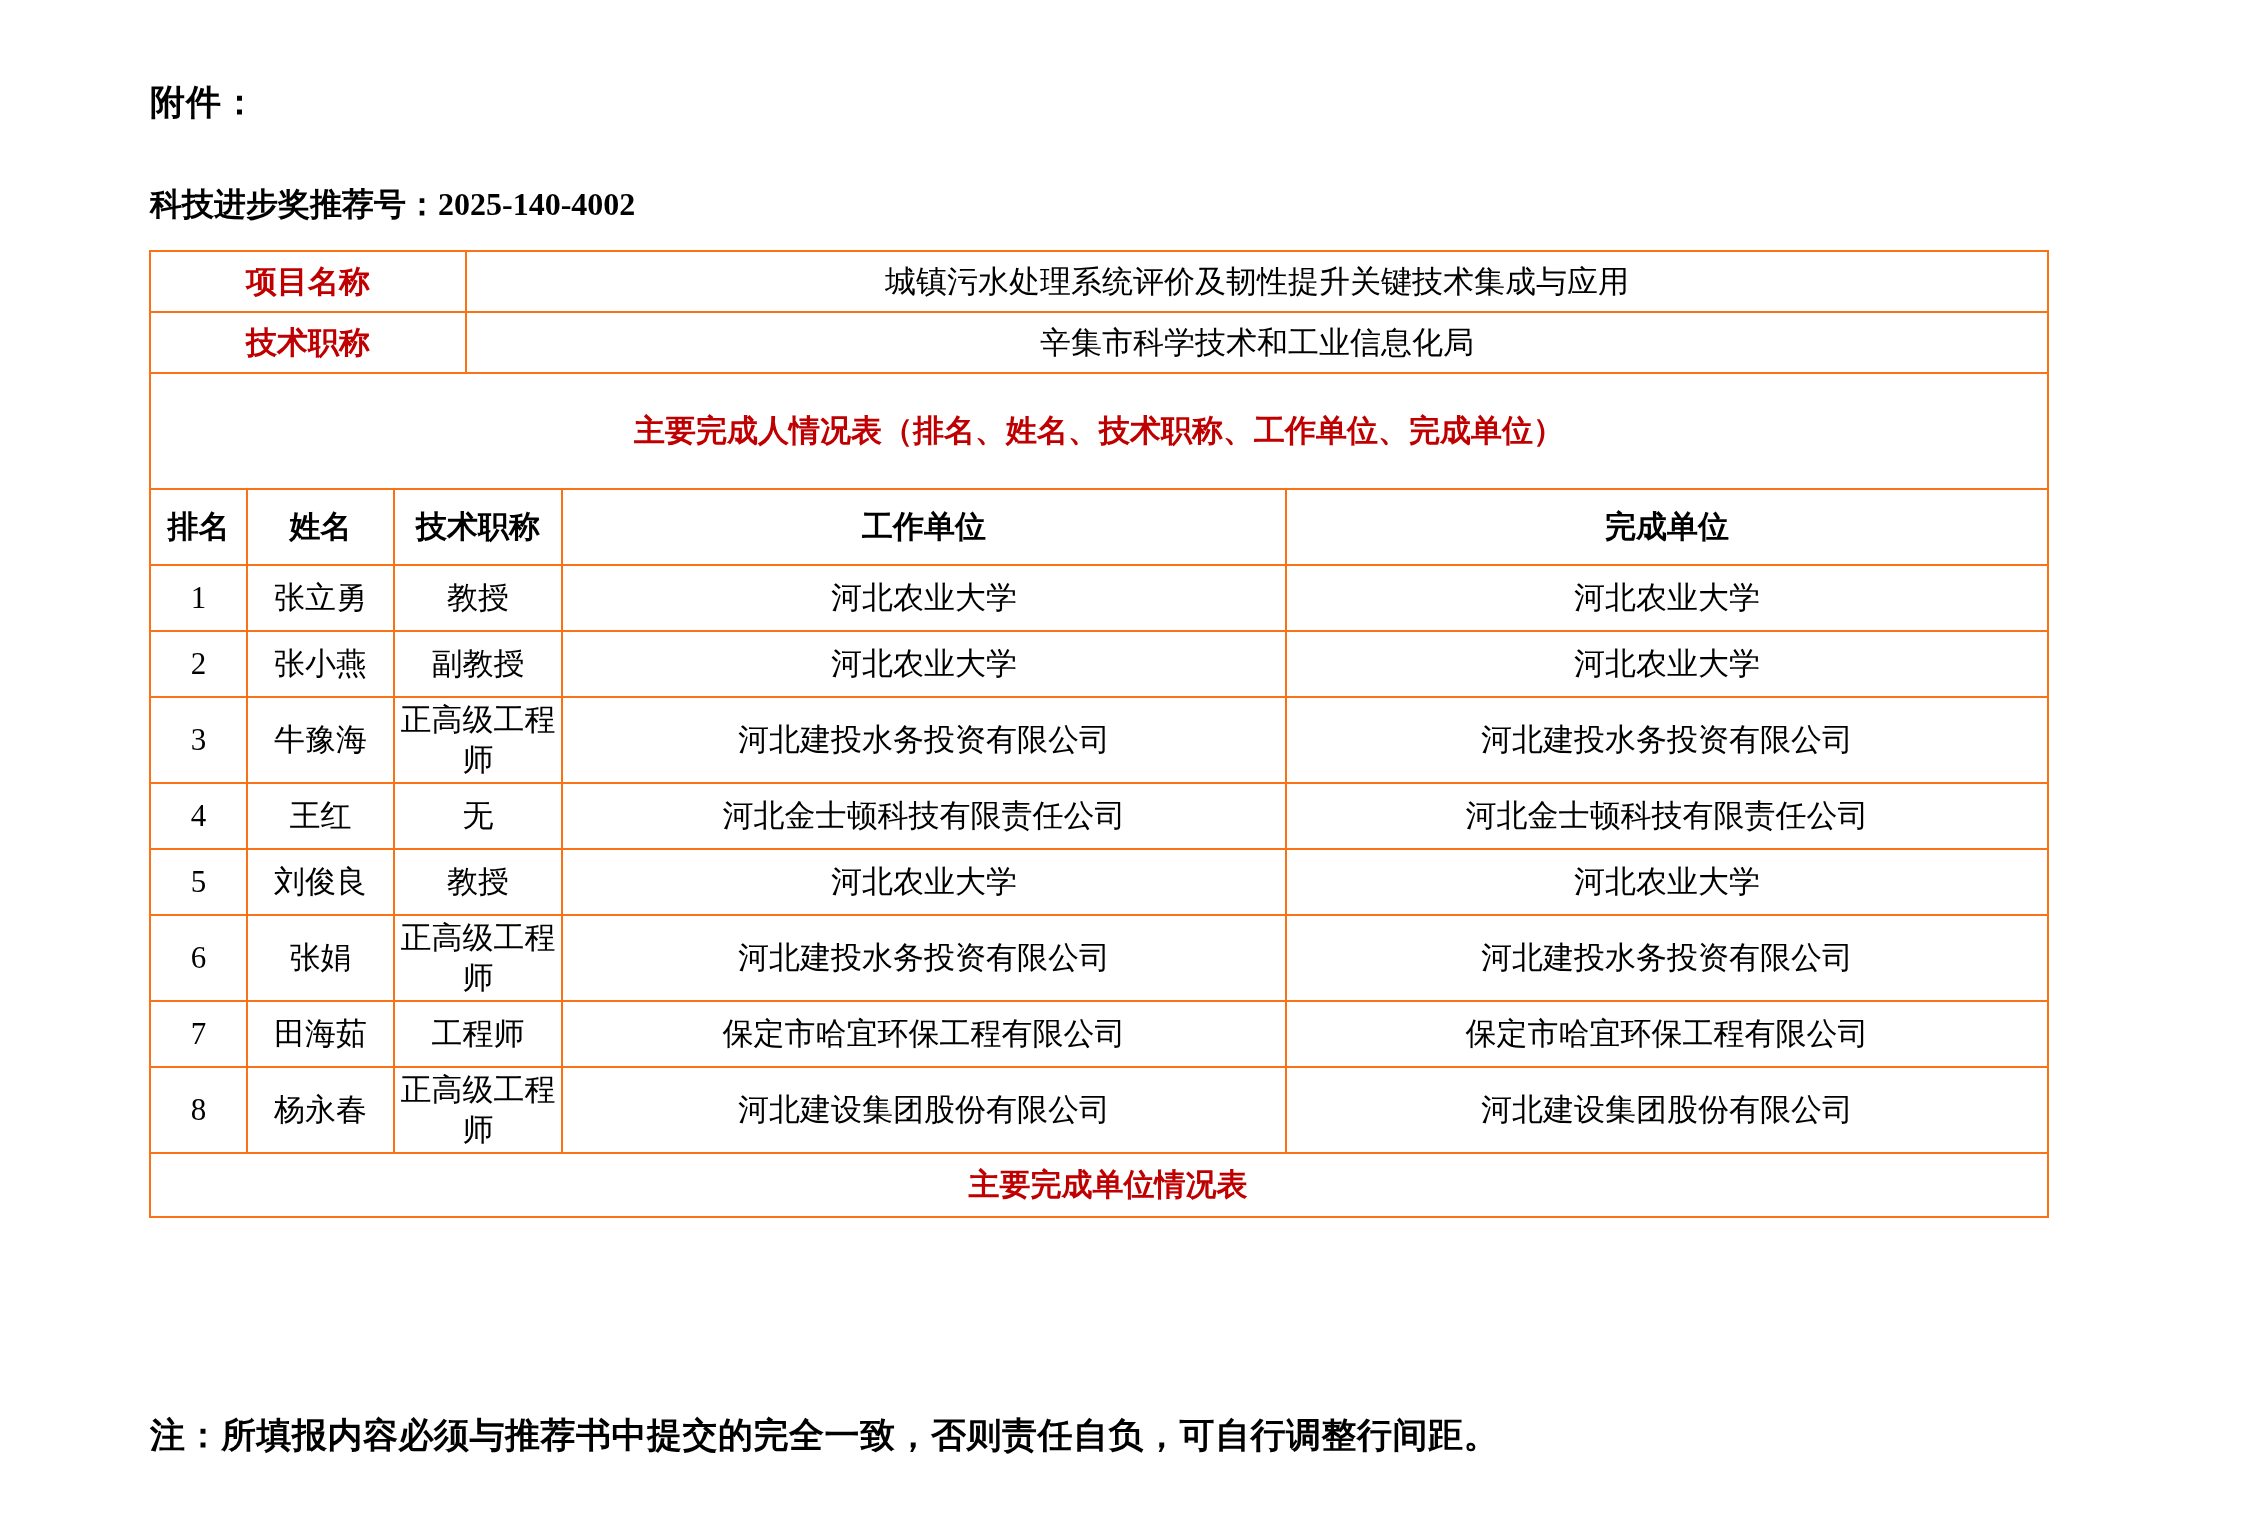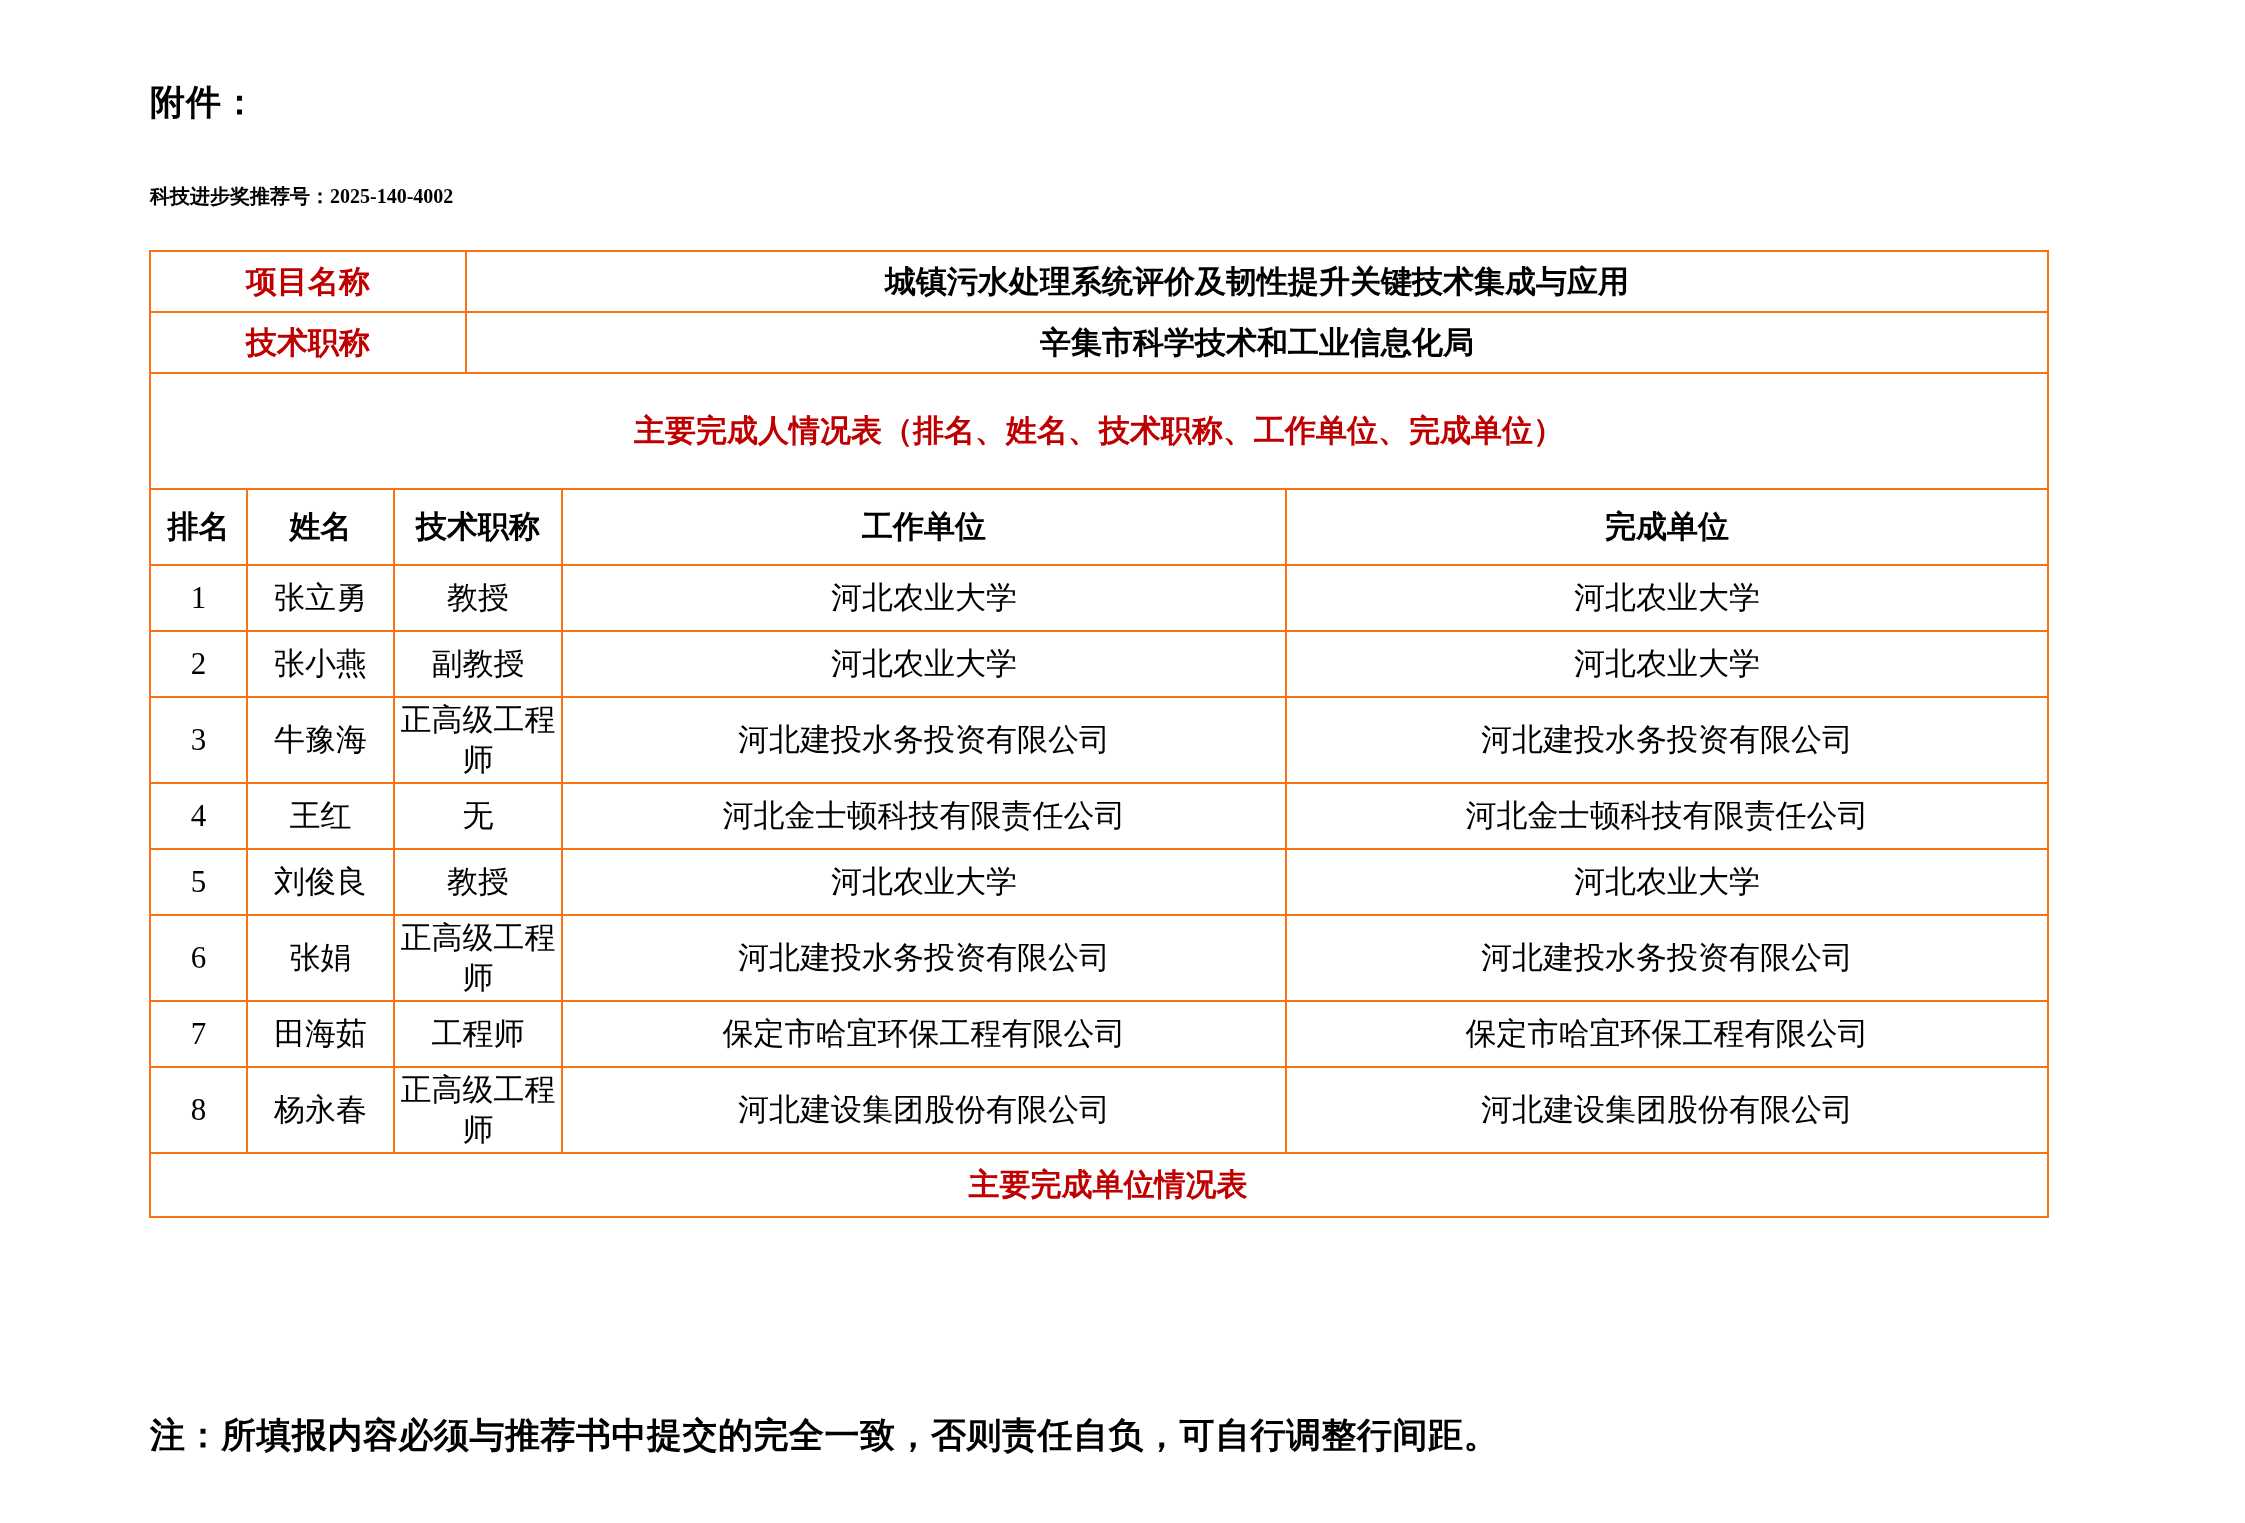--- a/index.html
+++ b/index.html
@@ -22,21 +22,21 @@
     top: 66px;
     font-size: 35px;
     font-weight: bold;
     letter-spacing: 1px;
     margin-top: 13px;
   }
   .rec-line {
     position: absolute;
     left: 150px;
     top: 183px;
-    font-size: 20px;
+    font-size: 32px;
     font-weight: bold;
   }
   .rec-line .rec-number {
     font-family: "Liberation Serif", "DejaVu Serif", serif;
     font-weight: bold;
   }
   table.award-table {
     position: absolute;
     left: 149px;
     top: 250px;
@@ -51,21 +51,21 @@
     vertical-align: middle;
     padding: 2px 4px;
     line-height: 40px;
     overflow: hidden;
   }
   .red {
     color: #C00000;
     font-weight: bold;
   }
   tr.info-row td { height: 55px; }
-  td.info-value { font-weight: bold; }
+  td.info-value { font-weight: normal; }
   tr.section-title-row td { height: 110px; border-radius: 19px; }
   tr.col-header-row td { height: 70px; font-weight: bold; }
   tr.data-row td { height: 60px; }
   td.cell-title { padding: 2px 16px; }
   tr.units-title-row td { height: 58px; padding-left: 22px; }
   td.units-list-cell {
     text-align: left;
     vertical-align: top;
     padding: 10px 10px 14px 12px;
     font-size: 29px;

